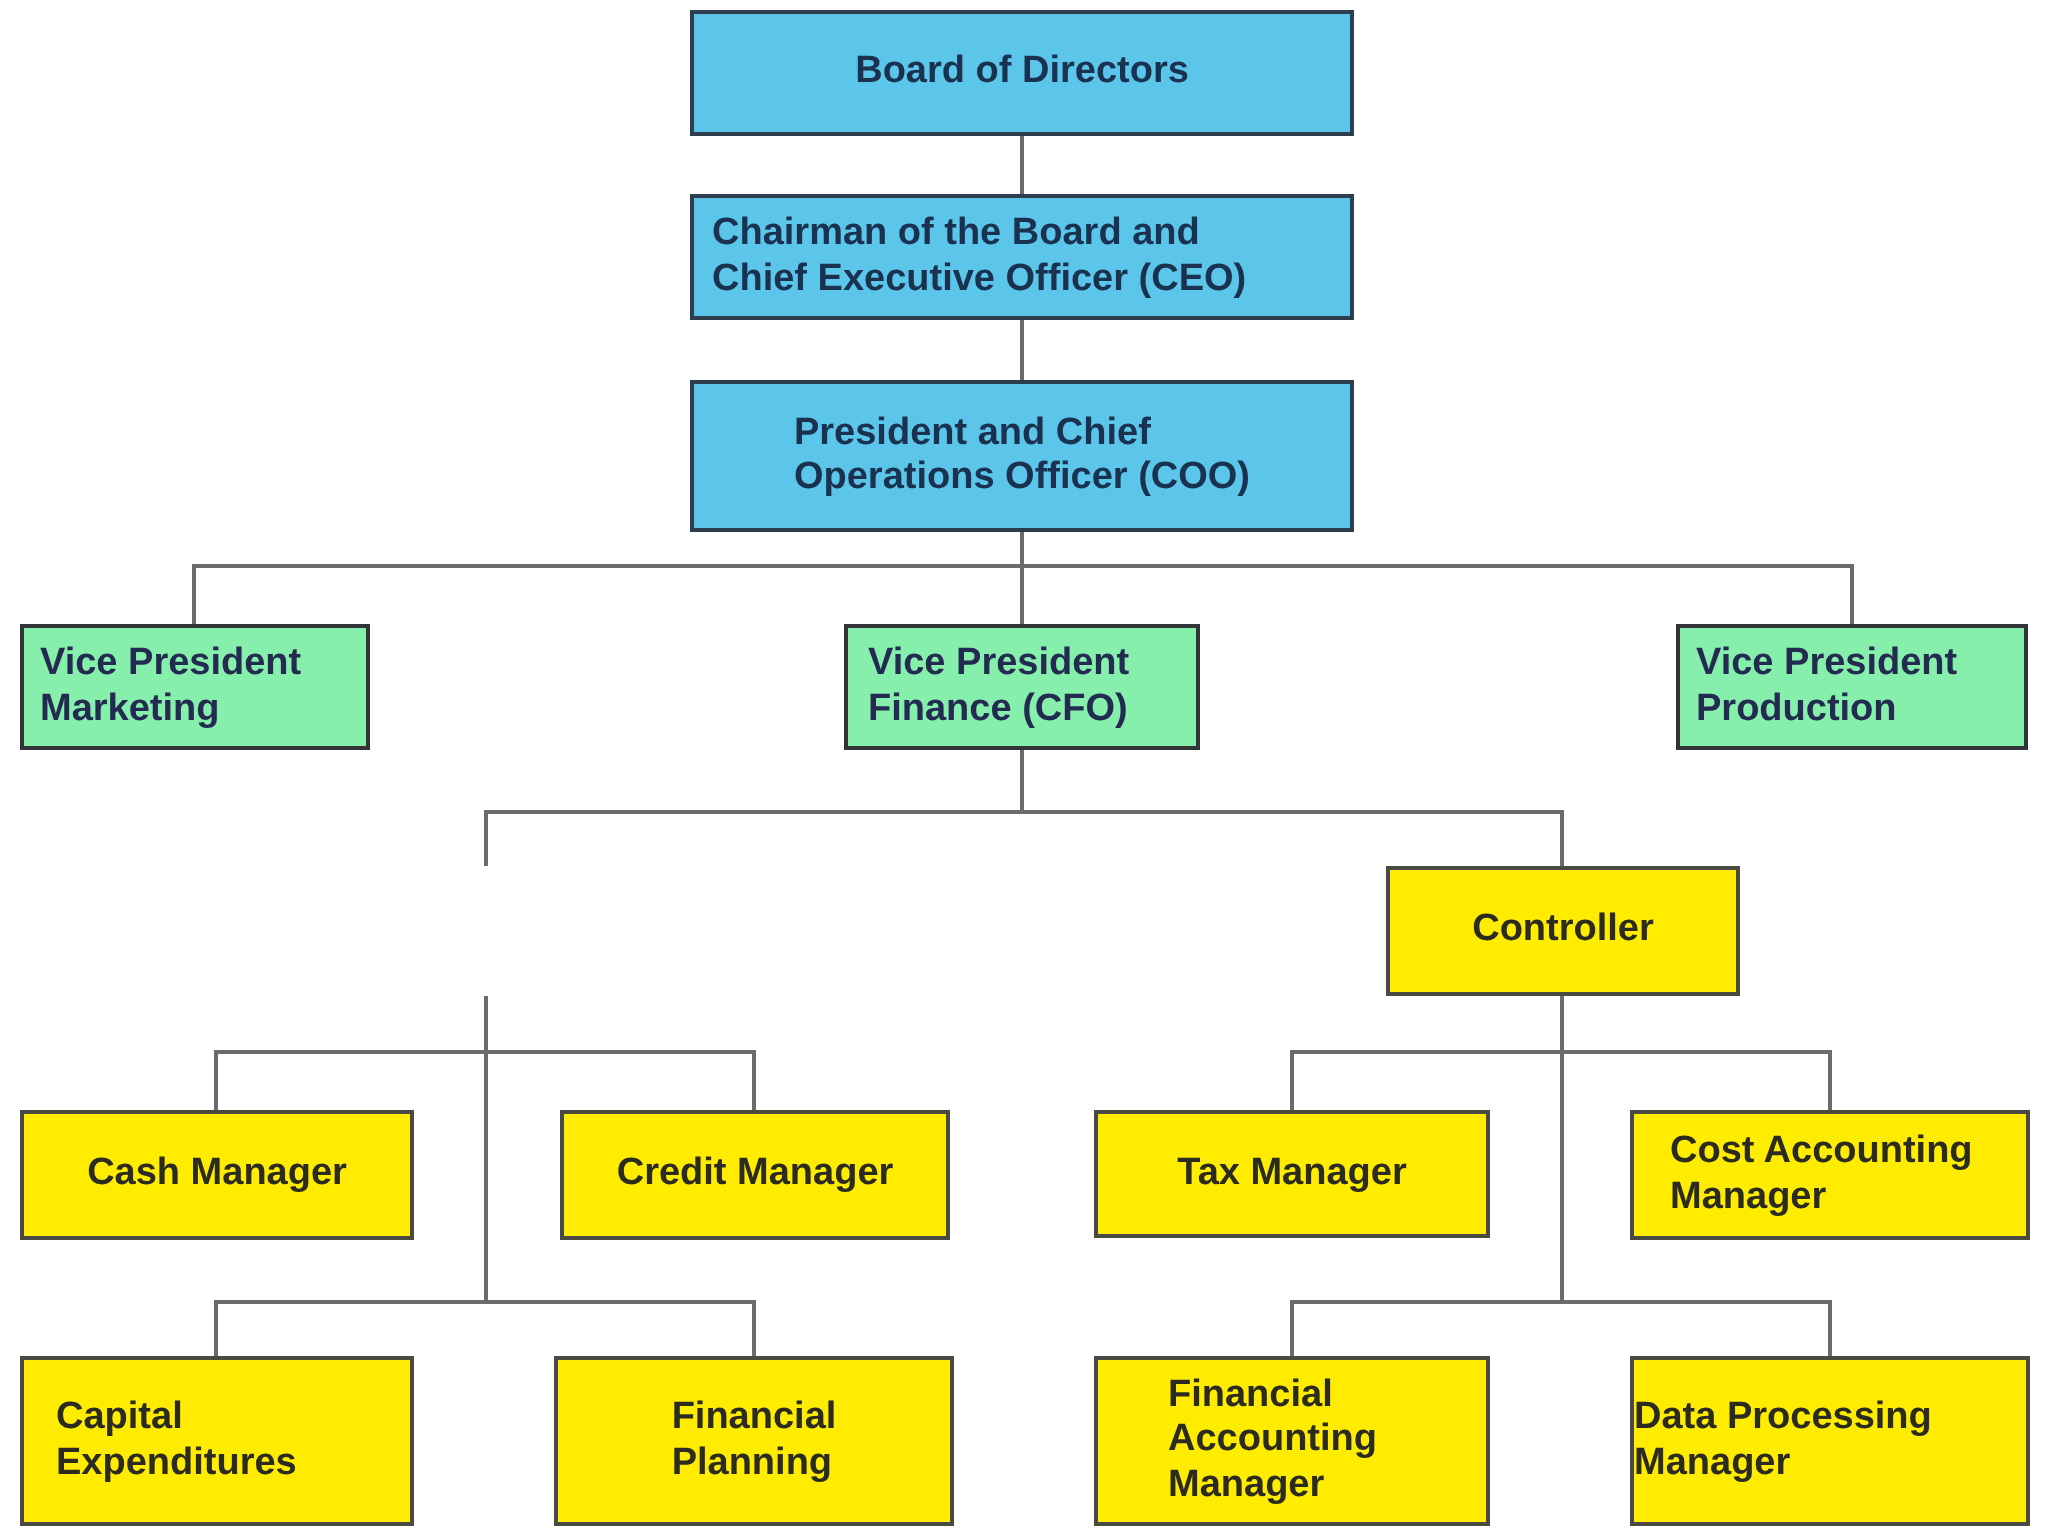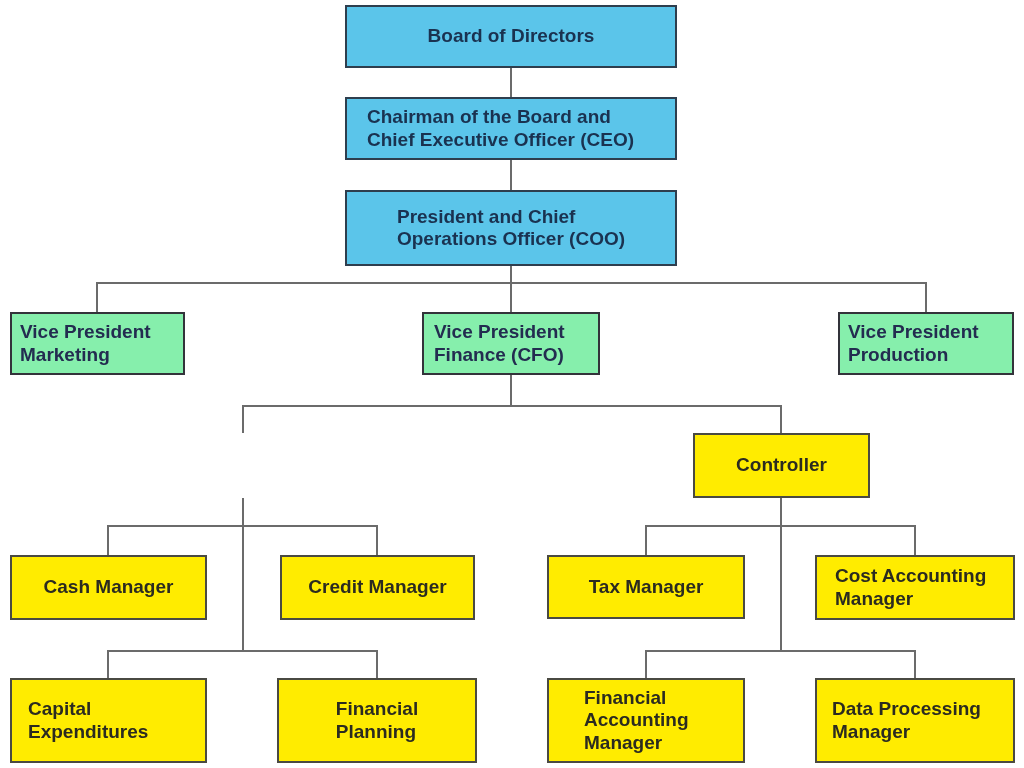--- a/index.html
+++ b/index.html
@@ -62,21 +62,21 @@
   <div class="line" style="left:645px;top:525px;width:271px;height:2px"></div>
   <div class="line" style="left:645px;top:525px;width:2px;height:30px"></div>
   <div class="line" style="left:914px;top:525px;width:2px;height:30px"></div>
   <div class="line" style="left:645px;top:650px;width:271px;height:2px"></div>
   <div class="line" style="left:645px;top:650px;width:2px;height:28px"></div>
   <div class="line" style="left:914px;top:650px;width:2px;height:28px"></div>
 
   <div class="node blue center" style="left:345px;top:5px;width:332px;height:63px">
     <span class="lbl">Board of Directors</span>
   </div>
-  <div class="node blue left" style="left:345px;top:97px;width:332px;height:63px;padding-left:20px">
+  <div class="node blue left" style="left:345px;top:97px;width:332px;height:63px;padding-left:9px">
     <span class="lbl">Chairman of the Board and
 Chief Executive Officer (CEO)</span>
   </div>
   <div class="node blue cleft" style="left:345px;top:190px;width:332px;height:76px">
     <span class="lbl">President and Chief
 Operations Officer (COO)</span>
   </div>
 
   <div class="node pink left" style="left:10px;top:312px;width:175px;height:63px;padding-left:8px">
     <span class="lbl">Vice President
@@ -115,18 +115,18 @@
   </div>
   <div class="node yellow cleft" style="left:277px;top:678px;width:200px;height:85px">
     <span class="lbl">Financial
 Planning</span>
   </div>
   <div class="node yellow left" style="left:547px;top:678px;width:198px;height:85px;padding-left:35px">
     <span class="lbl">Financial
 Accounting
 Manager</span>
   </div>
-  <div class="node yellow left" style="left:815px;top:678px;width:200px;height:85px;padding-left:15px">
+  <div class="node yellow left" style="left:815px;top:678px;width:200px;height:85px;">
     <span class="lbl">Data Processing
 Manager</span>
   </div>
 
 </div>
 
 </body></html>

